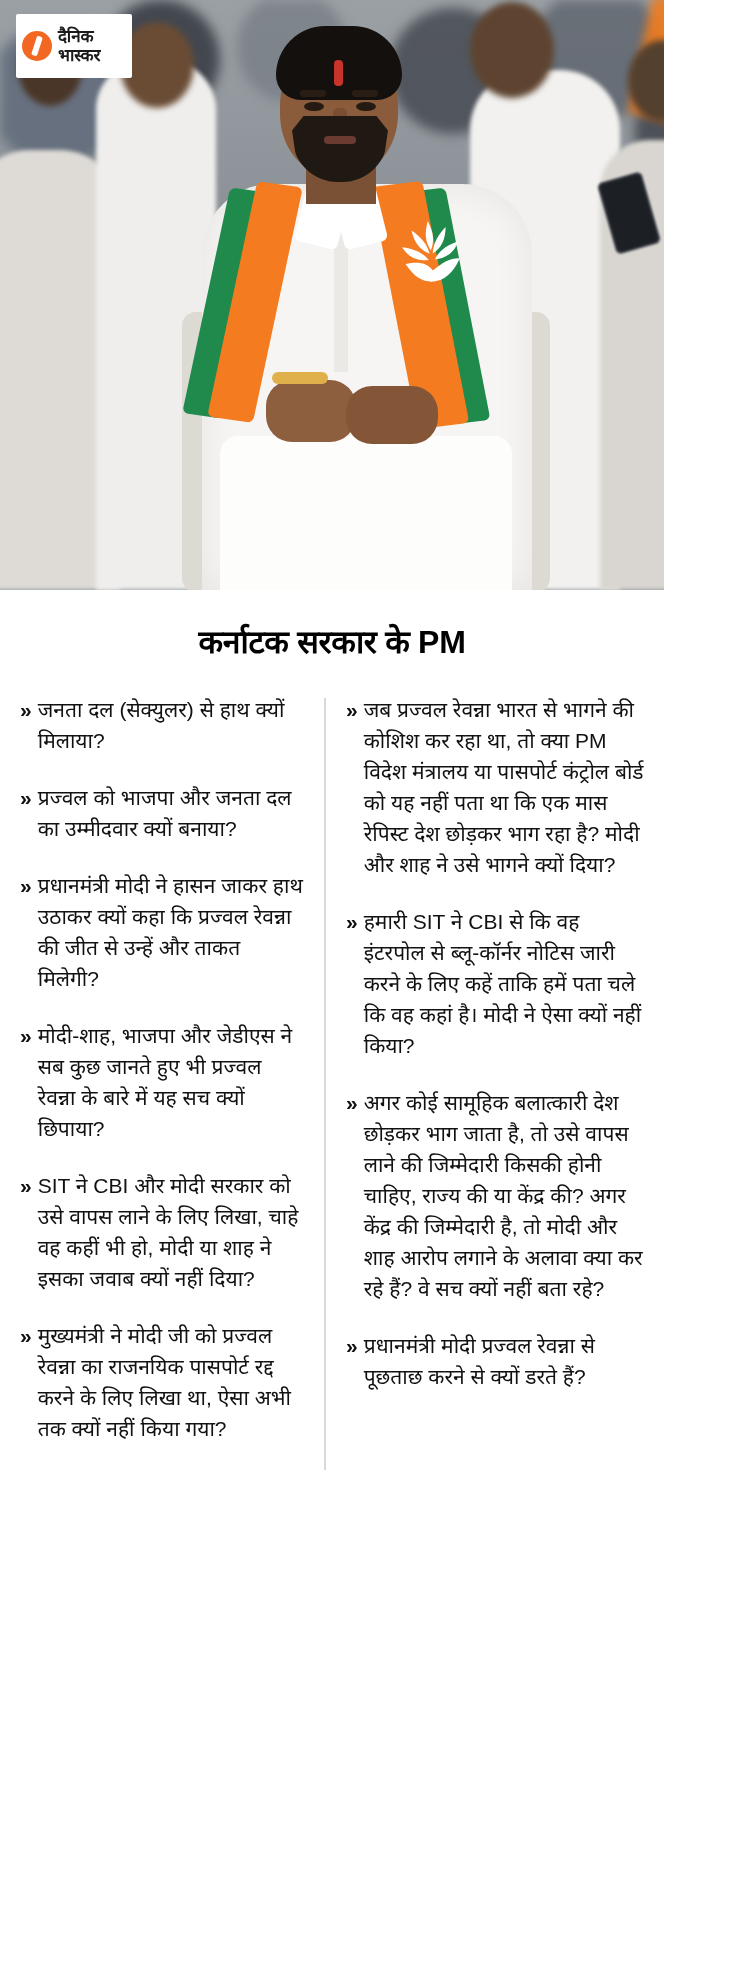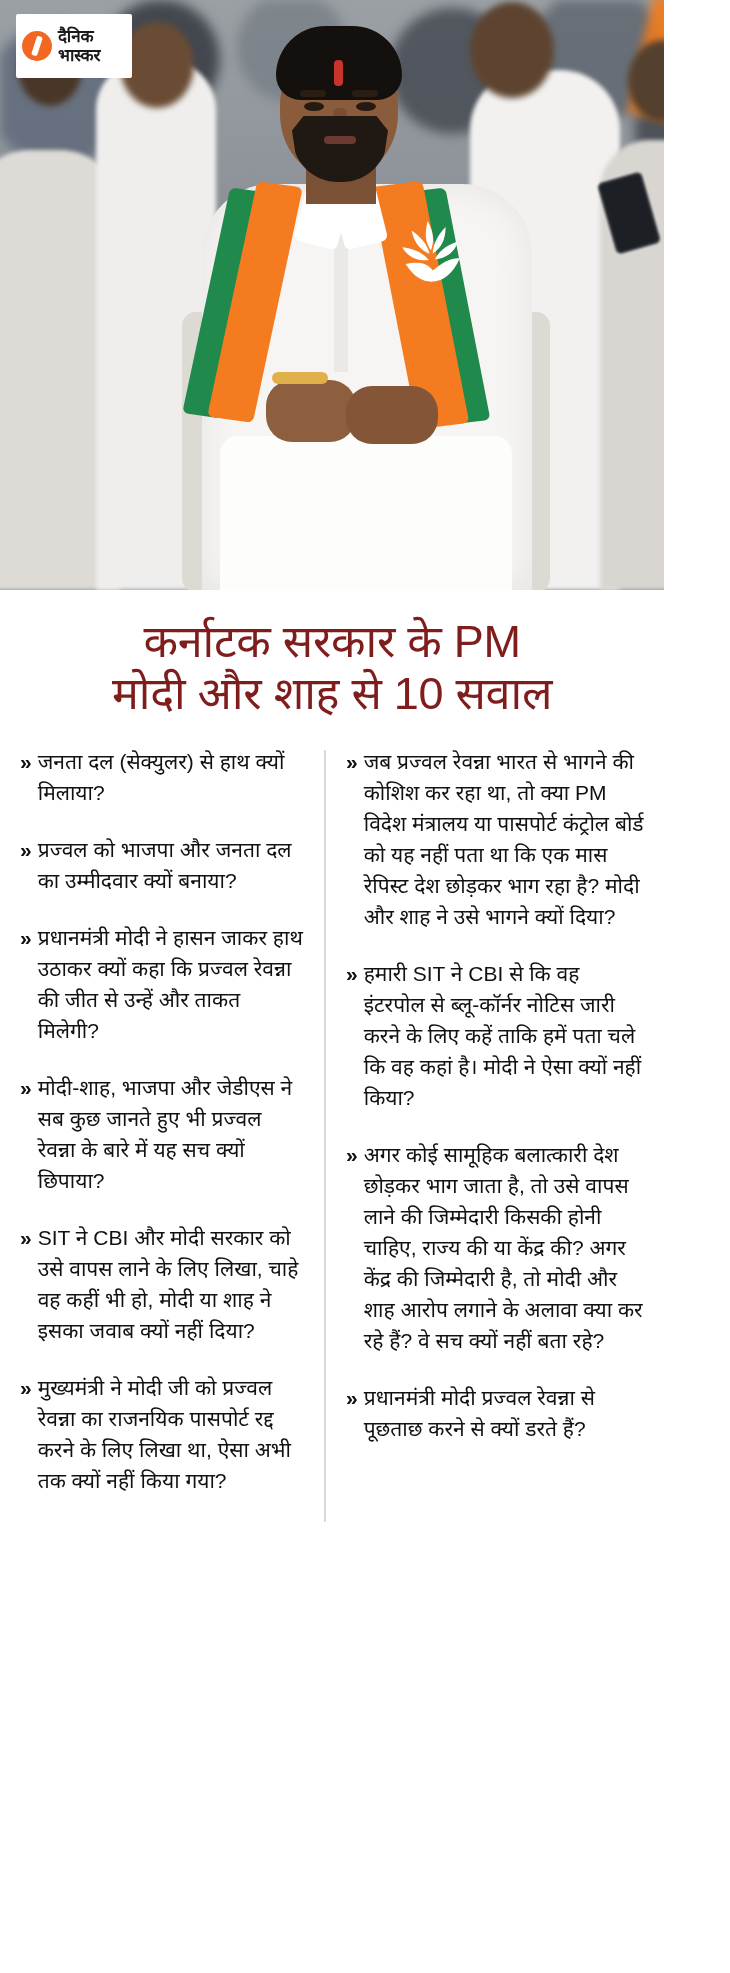--- a/index.html
+++ b/index.html
@@ -201,24 +201,24 @@
   }
 
   
   .headline {
     padding: 26px 22px 10px 22px;
     text-align: center;
   }
   .headline h1 {
     margin: 0;
     font-family: "Liberation Sans", "DejaVu Sans", sans-serif;
-    font-weight: 400;
-    font-size: 45px;
+    font-weight: 700;
+    font-size: 32px;
     line-height: 52px;
-    color: #7f1d1d;
+    color: #000000;
     letter-spacing: -0.3px;
   }
 
   
   .columns {
     display: flex;
     padding: 16px 20px 26px 20px;
     gap: 20px;
     box-sizing: border-box;
   }
@@ -316,21 +316,20 @@
 
     <div class="logo">
       <div class="logo-mark"></div>
       <div class="logo-text">दैनिक भास्कर</div>
     </div>
   </div>
 
   <div class="headline">
     <h1>
       <span>कर्नाटक सरकार के PM</span><br>
-      <span>मोदी और शाह से 10 सवाल</span>
     </h1>
   </div>
 
   <div class="columns">
 
     <div class="col left">
       <div class="qitem">
         <span class="bullet">»</span>
         <span class="qtext">जनता दल (सेक्युलर) से हाथ क्यों मिलाया?</span>
       </div>

